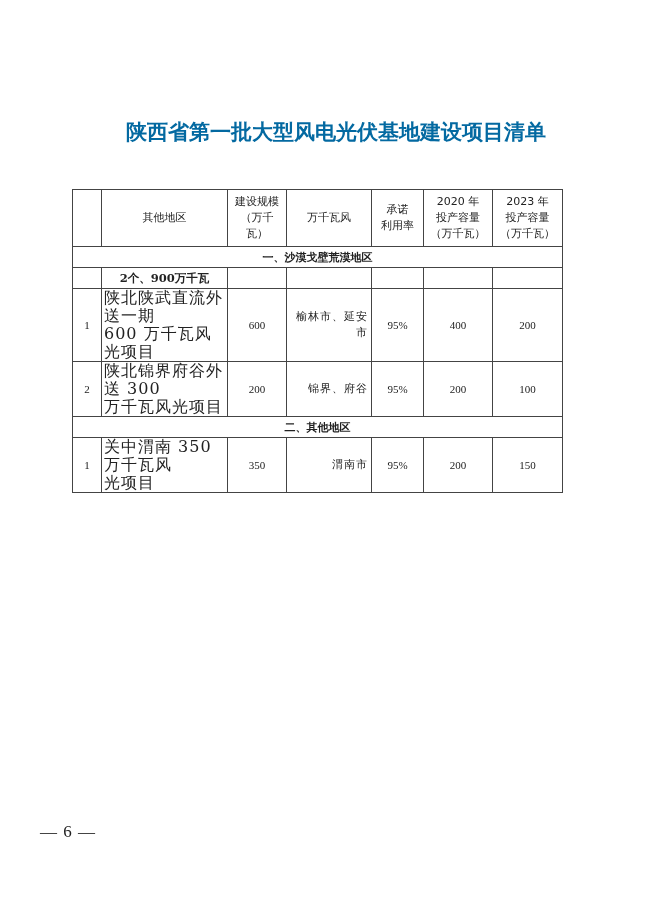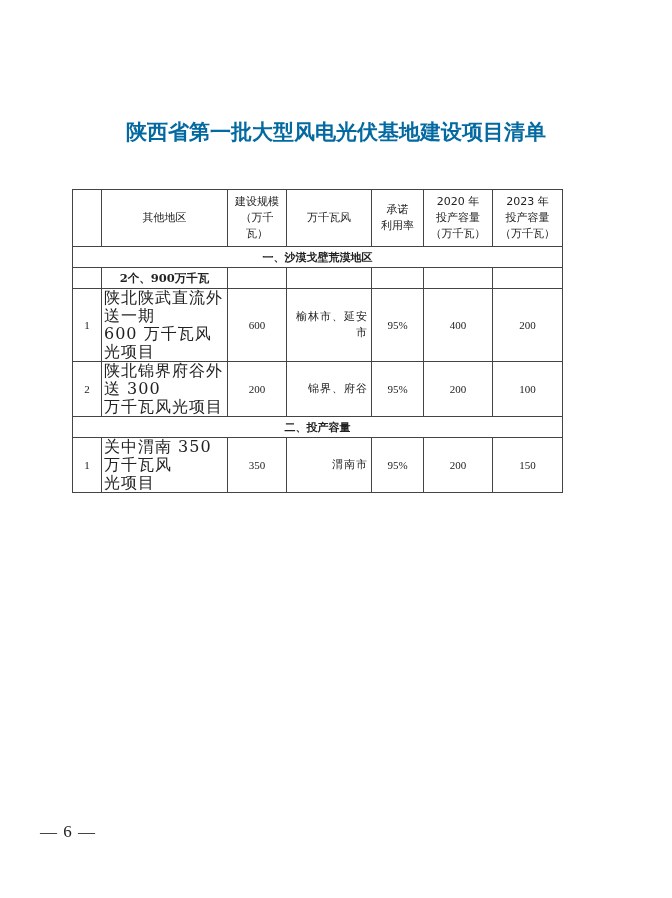--- a/index.html
+++ b/index.html
@@ -84,21 +84,21 @@
     <td class="num">2</td>
     <td class="name"><span>陕北锦界府谷外送 300</span><br><span>万千瓦风光项目</span></td>
     <td class="num">200</td>
     <td class="loc">锦界、府谷</td>
     <td class="num">95%</td>
     <td class="num">200</td>
     <td class="num">100</td>
   </tr>
 
   <tr class="sec">
-    <td colspan="7">二、投产容量</td>
+    <td colspan="7">二、其他地区</td>
   </tr>
   <tr class="row">
     <td class="num">1</td>
     <td class="name"><span>关中渭南 350 万千瓦风</span><br><span>光项目</span></td>
     <td class="num">350</td>
     <td class="loc">渭南市</td>
     <td class="num">95%</td>
     <td class="num">200</td>
     <td class="num">150</td>
   </tr>

